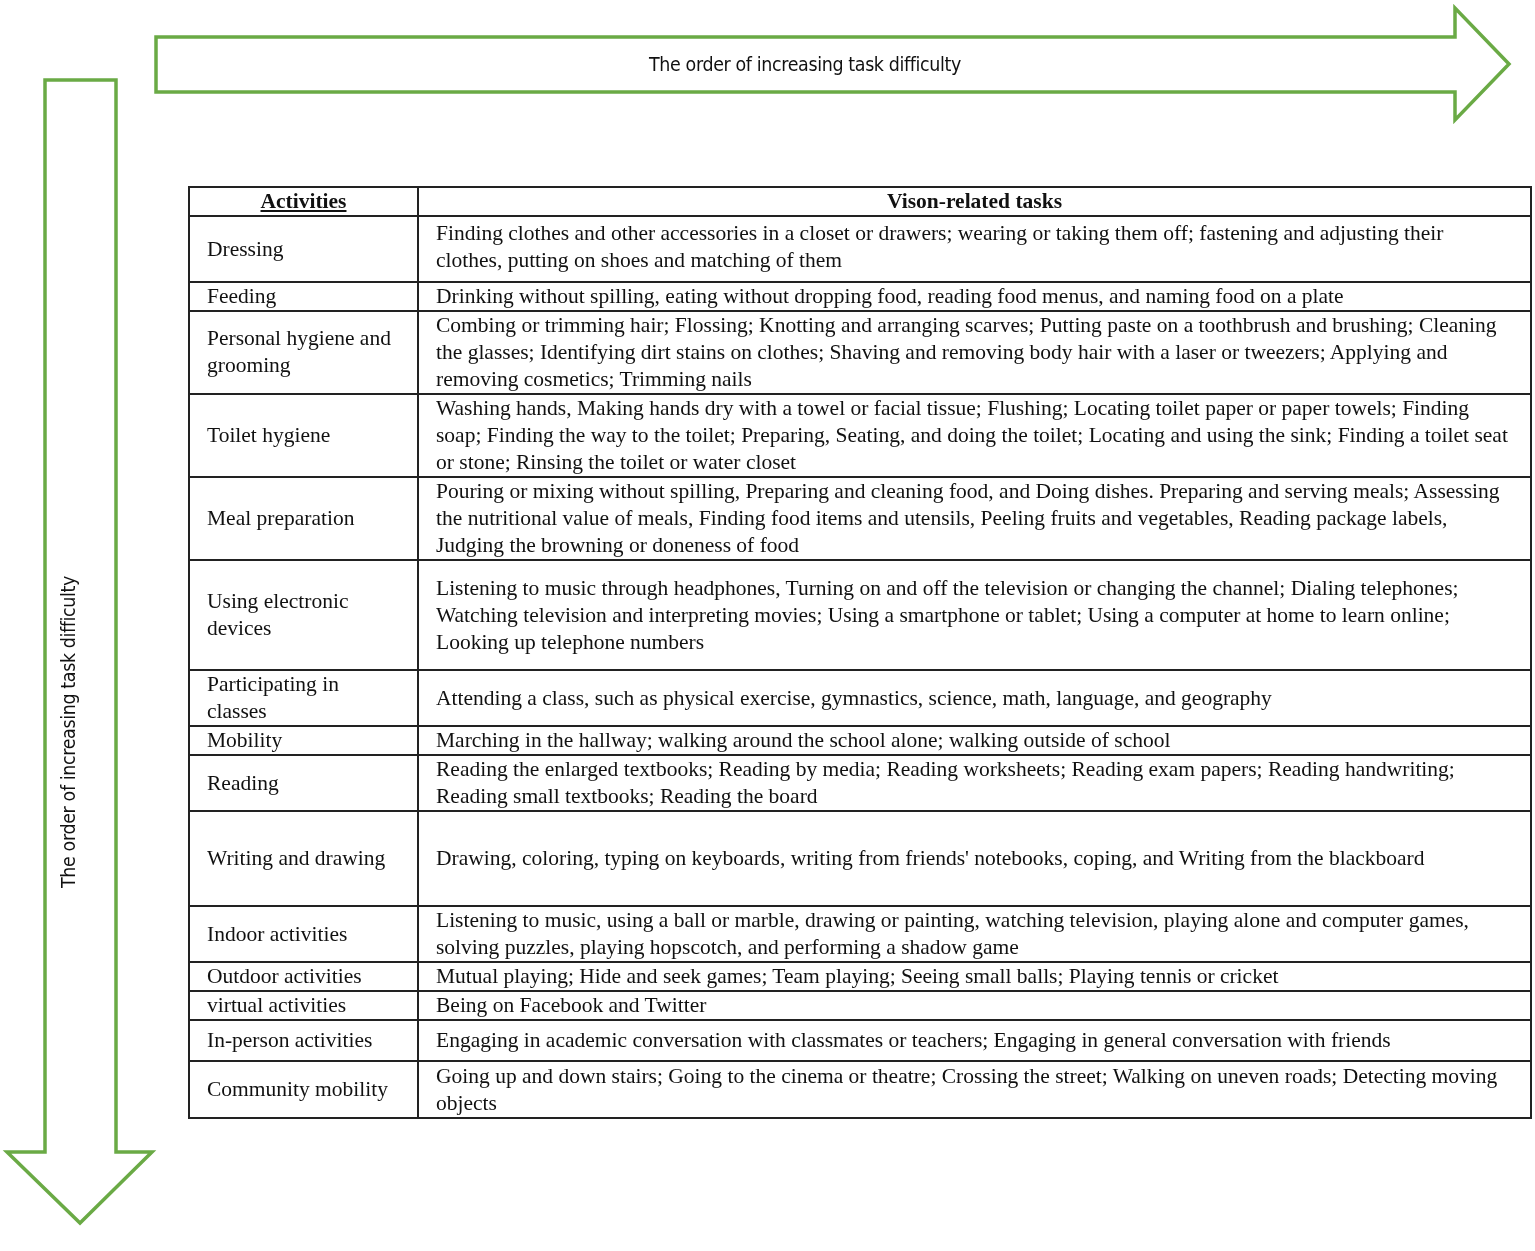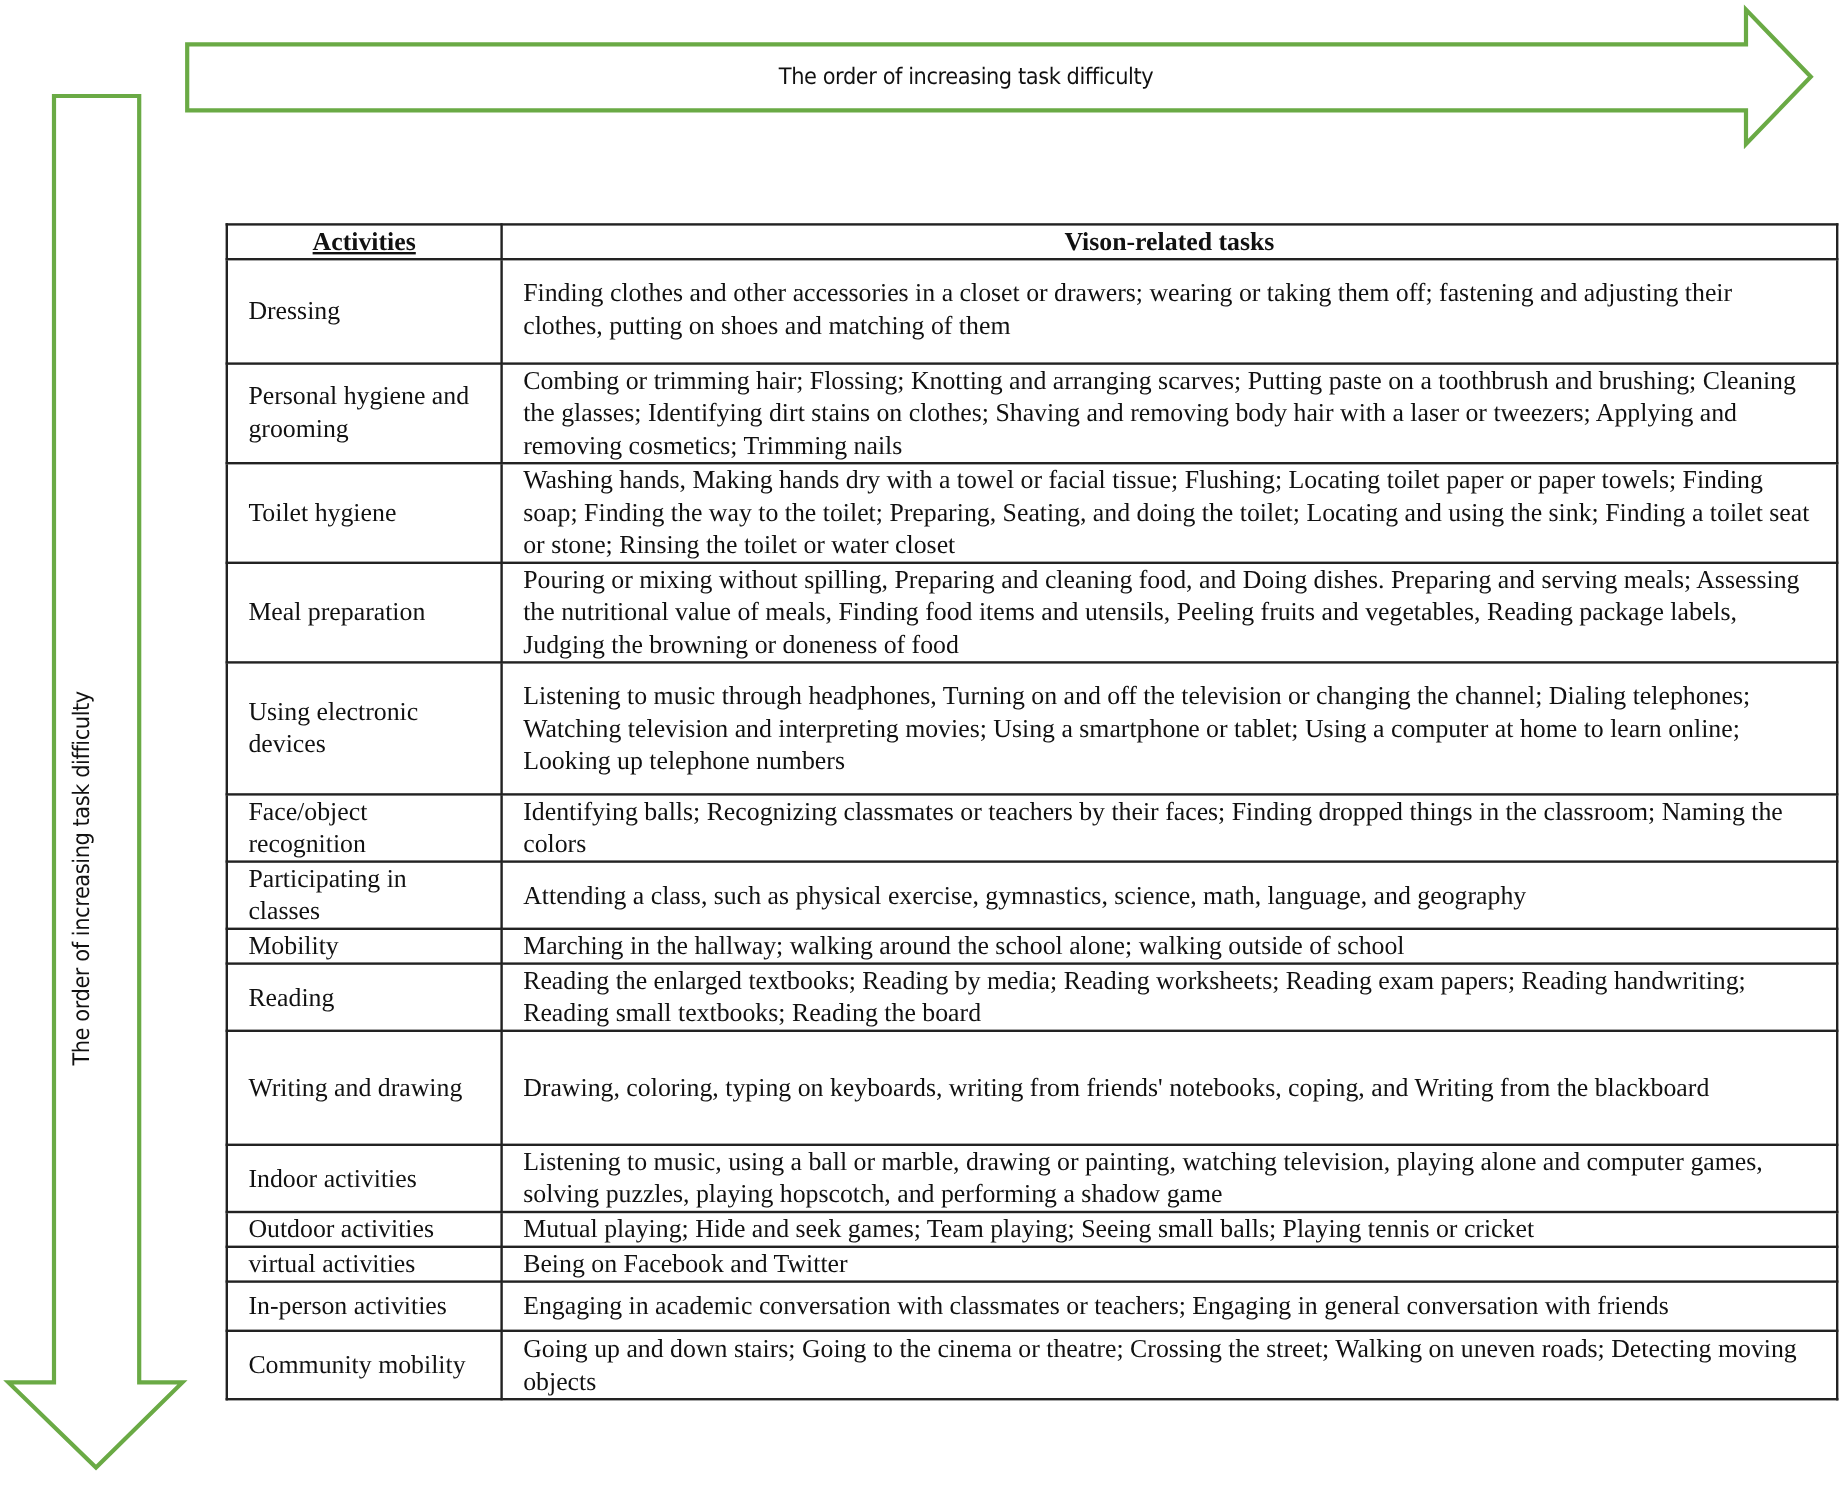--- a/index.html
+++ b/index.html
@@ -47,43 +47,43 @@
       <col class="c1">
       <col class="c2">
     </colgroup>
   <thead>
     <tr style="height:29px">
       <th class="activities"><span>Activities</span></th>
       <th>Vison-related tasks</th>
     </tr>
   </thead>
   <tbody>
-    <tr style="height:87px">
+    <tr style="height:66px">
       <td class="act">Dressing</td>
       <td class="desc mid" style="padding-bottom:4px">Finding clothes and other accessories in a closet or drawers; wearing or taking them off; fastening and adjusting their clothes, putting on shoes and matching of them</td>
+    </tr>
+    <tr style="height:29px">
+      <td class="act">Feeding</td>
+      <td class="desc mid">Drinking without spilling, eating without dropping food, reading food menus, and naming food on a plate</td>
     </tr>
     <tr style="height:83px">
       <td class="act" style="vertical-align:top;padding-top:13px">Personal hygiene and grooming</td>
       <td class="desc">Combing or trimming hair; Flossing; Knotting and arranging scarves; Putting paste on a toothbrush and brushing; Cleaning the glasses; Identifying dirt stains on clothes; Shaving and removing body hair with a laser or tweezers; Applying and removing cosmetics; Trimming nails</td>
     </tr>
     <tr style="height:82px">
       <td class="act">Toilet hygiene</td>
       <td class="desc">Washing hands, Making hands dry with a towel or facial tissue; Flushing; Locating toilet paper or paper towels; Finding soap; Finding the way to the toilet; Preparing, Seating, and doing the toilet; Locating and using the sink; Finding a toilet seat or stone; Rinsing the toilet or water closet</td>
     </tr>
     <tr style="height:82px">
       <td class="act">Meal preparation</td>
       <td class="desc">Pouring or mixing without spilling, Preparing and cleaning food, and Doing dishes. Preparing and serving meals; Assessing the nutritional value of meals, Finding food items and utensils, Peeling fruits and vegetables, Reading package labels, Judging the browning or doneness of food</td>
     </tr>
     <tr style="height:110px">
       <td class="act">Using electronic devices</td>
       <td class="desc">Listening to music through headphones, Turning on and off the television or changing the channel; Dialing telephones; Watching television and interpreting movies; Using a smartphone or tablet; Using a computer at home to learn online; Looking up telephone numbers</td>
-    </tr>
-    <tr style="height:56px">
-      <td class="act">Face/object recognition</td>
-      <td class="desc">Identifying balls; Recognizing classmates or teachers by their faces; Finding dropped things in the classroom; Naming the colors</td>
     </tr>
     <tr style="height:56px">
       <td class="act">Participating in classes</td>
       <td class="desc mid">Attending a class, such as physical exercise, gymnastics, science, math, language, and geography</td>
     </tr>
     <tr style="height:28px">
       <td class="act">Mobility</td>
       <td class="desc mid">Marching in the hallway; walking around the school alone; walking outside of school</td>
     </tr>
     <tr style="height:56px">

